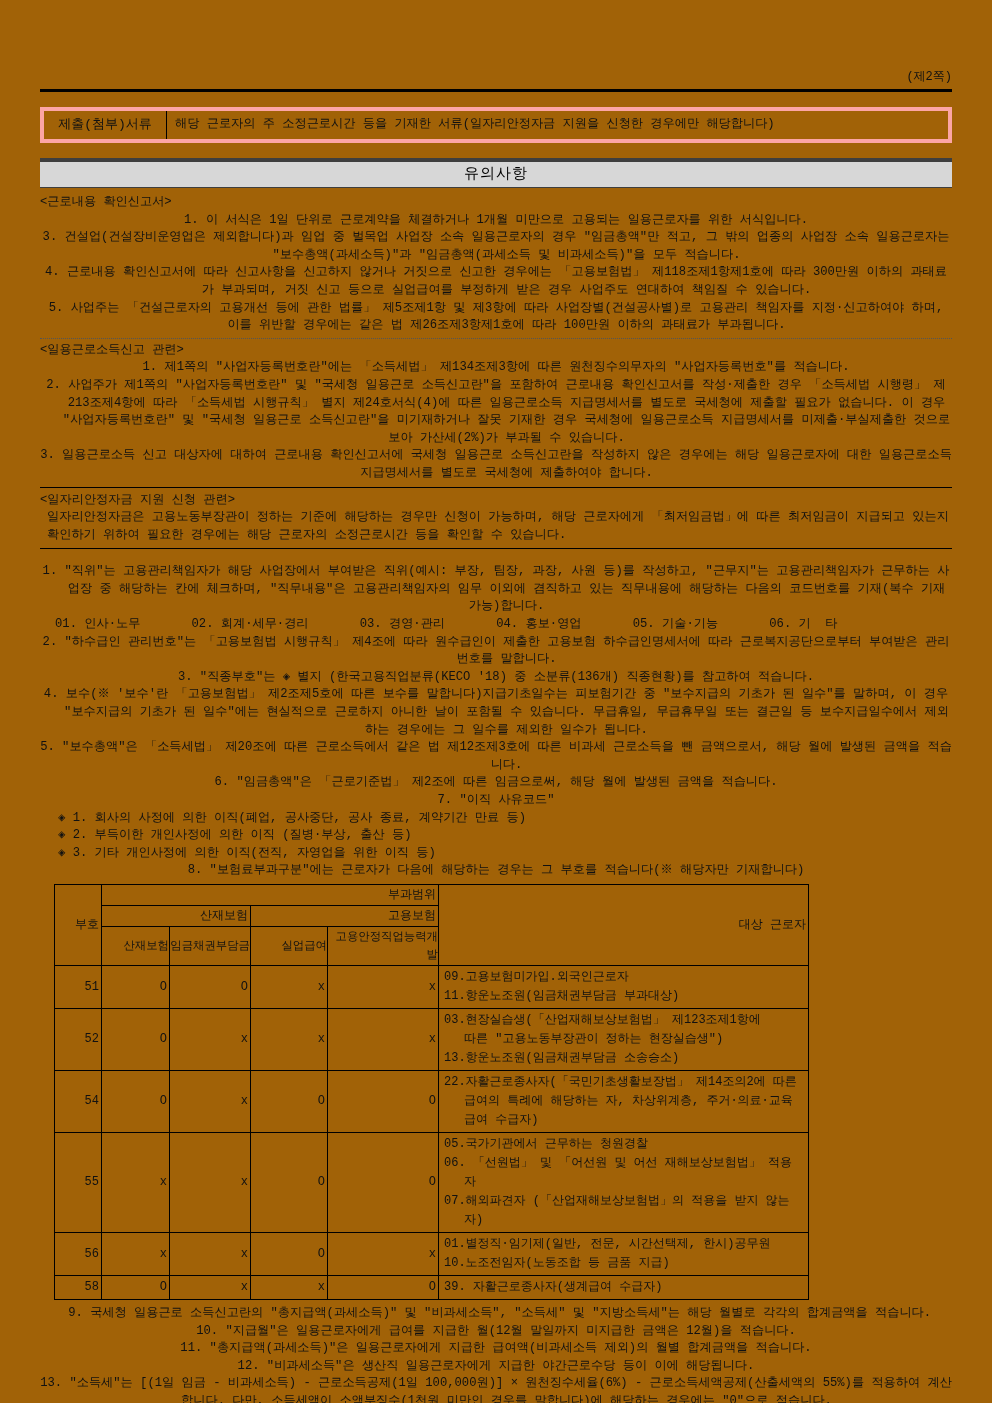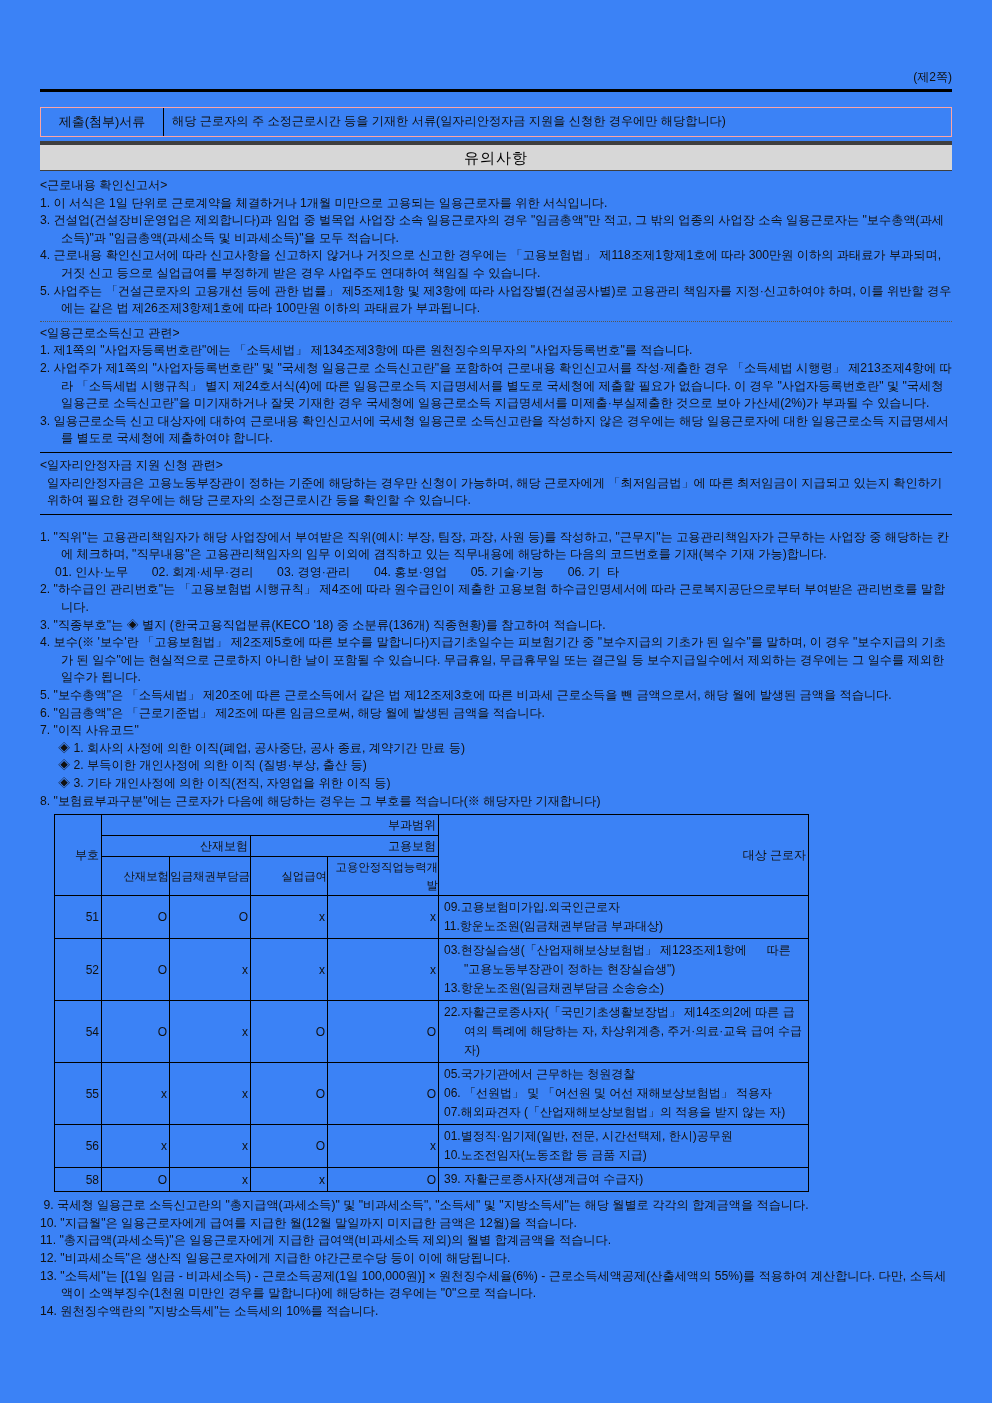--- a/index.html
+++ b/index.html
@@ -1,33 +1,33 @@
 <!DOCTYPE html>
 <html><head>
 <meta charset="utf-8">
 <style>
   html,body{margin:0;padding:0;background:#888;}
   .page{
-    position:relative;width:992px;height:1403px;margin:0 auto;background:#3b82f6;
-    font-family:Liberation Sans, sans-serif;color:#111;
+    position:relative;width:992px;height:1403px;margin:0 auto;background:#a16207;
+    font-family:Liberation Mono, monospace;color:#111;
     font-size:12.2px;line-height:17.6px;overflow:hidden;box-sizing:border-box;
     padding:70px 40px 0 40px;
   }
   .txt{white-space:pre-wrap;}
   .page-label{text-align:right;font-size:12px;line-height:14px;margin-bottom:5px;}
   .top-rule{border-top:3px solid #000;margin-bottom:15px;}
-  .submit-box{display:flex;border:1px solid #fca5a5;min-height:28px;margin-bottom:4px;align-items:stretch;}
+  .submit-box{display:flex;border:4px solid #fca5a5;min-height:28px;margin-bottom:15px;align-items:stretch;}
   .submit-label{width:122px;display:flex;align-items:center;justify-content:center;border-right:1px solid #000;font-size:13px;flex:none;}
   .submit-value{flex:1;display:flex;align-items:center;padding:3px 8px;font-size:12.2px;}
   .section-bar{margin-top:2px;}
   .bar-dark{height:4px;background:#3e3e3e;}
   .bar-band{height:25px;background:#d7d7d7;border-bottom:1px solid #3e3e3e;display:flex;align-items:center;justify-content:center;font-size:15px;letter-spacing:1px;color:#000;}
   .content{padding:4px 0 6px 0;}
   .subhead{margin-top:2px;}
-  .item{padding-left:21px;text-indent:-21px;}
+  .item{padding-left:21px;text-indent:-21px;text-align:center;}
   .codes{padding-left:15px;}
   .bullet{padding-left:32px;text-indent:-14px;}
   .para{padding-left:7px;}
   .dotted-rule{border-top:1px dotted #555;margin:3px 0;}
   .thin-rule{border-top:1px solid #000;margin:4px 0;}
   table.bu{border-collapse:collapse;table-layout:fixed;width:754px;margin:4px 0 5px 14px;}
   table.bu th,table.bu td{border:1px solid #000;font-weight:normal;text-align:right;vertical-align:middle;padding:1px 2px;font-size:12px;line-height:18px;overflow:hidden;}
   table.bu th.sub{font-size:11.4px;padding:1px 0;}
   table.bu td.tg{text-align:left;padding:2px 5px;}
   .tg .tgl{padding-left:20px;text-indent:-20px;line-height:19px;white-space:pre-wrap;}

